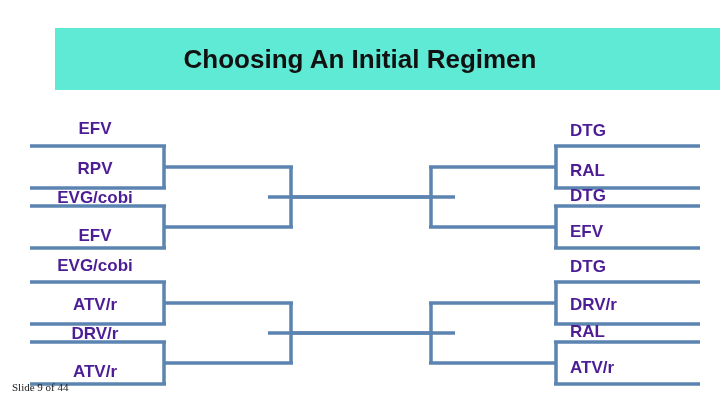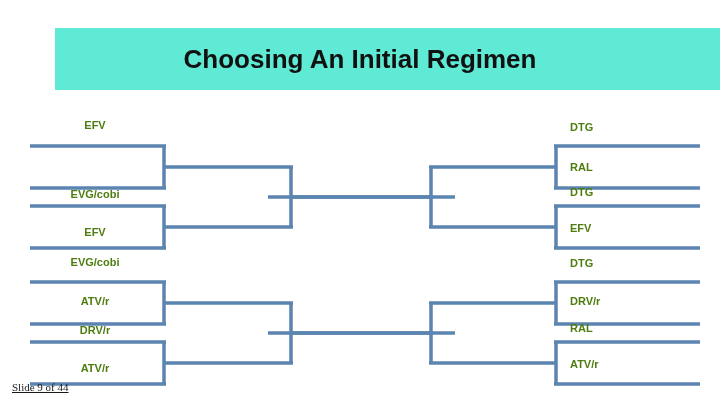--- a/index.html
+++ b/index.html
@@ -47,37 +47,36 @@
     left: 0;
     top: 0;
     width: 720px;
     height: 405px;
   }
   
   .lbl {
     position: absolute;
     font-family: "Liberation Sans", sans-serif;
     font-weight: bold;
-    font-size: 11px;
-    color: #4d7c0f;
+    font-size: 17px;
+    color: #4c1d95;
     white-space: nowrap;
     text-align: center;
   }
   .lbl.left  { width: 130px; left: 30px; text-align: center; }
   .lbl.right { width: 130px; left: 570px; text-align: left; }
   
   #slide-counter {
     position: absolute;
     left: 12px;
     top: 381px;
     font-family: "Liberation Serif", serif;
     font-size: 11px;
     color: #1a1a1a;
     white-space: nowrap;
-    text-decoration: underline;
   }
 </style>
 </head>
 <body>
 
 <div id="slide">
 
   <div id="title-box">
     <div id="title-text">Choosing An Initial Regimen</div>
   </div>
@@ -135,20 +134,21 @@
       <line x1="556" y1="342" x2="556" y2="384"></line>
 
       <line x1="429" y1="303" x2="557" y2="303"></line>
       <line x1="429" y1="363" x2="557" y2="363"></line>
       <line x1="431" y1="303" x2="431" y2="363"></line>
       <line x1="268" y1="333" x2="431" y2="333"></line>
     </g>
   </svg>
 
   <div class="lbl left" style="top:119px">EFV</div>
+  <div class="lbl left" style="top:159px">RPV</div>
   <div class="lbl left" style="top:188px">EVG/cobi</div>
   <div class="lbl left" style="top:226px">EFV</div>
 
   <div class="lbl left" style="top:256px">EVG/cobi</div>
   <div class="lbl left" style="top:295px">ATV/r</div>
   <div class="lbl left" style="top:324px">DRV/r</div>
   <div class="lbl left" style="top:362px">ATV/r</div>
 
   <div class="lbl right" style="top:121px">DTG</div>
   <div class="lbl right" style="top:161px">RAL</div>

